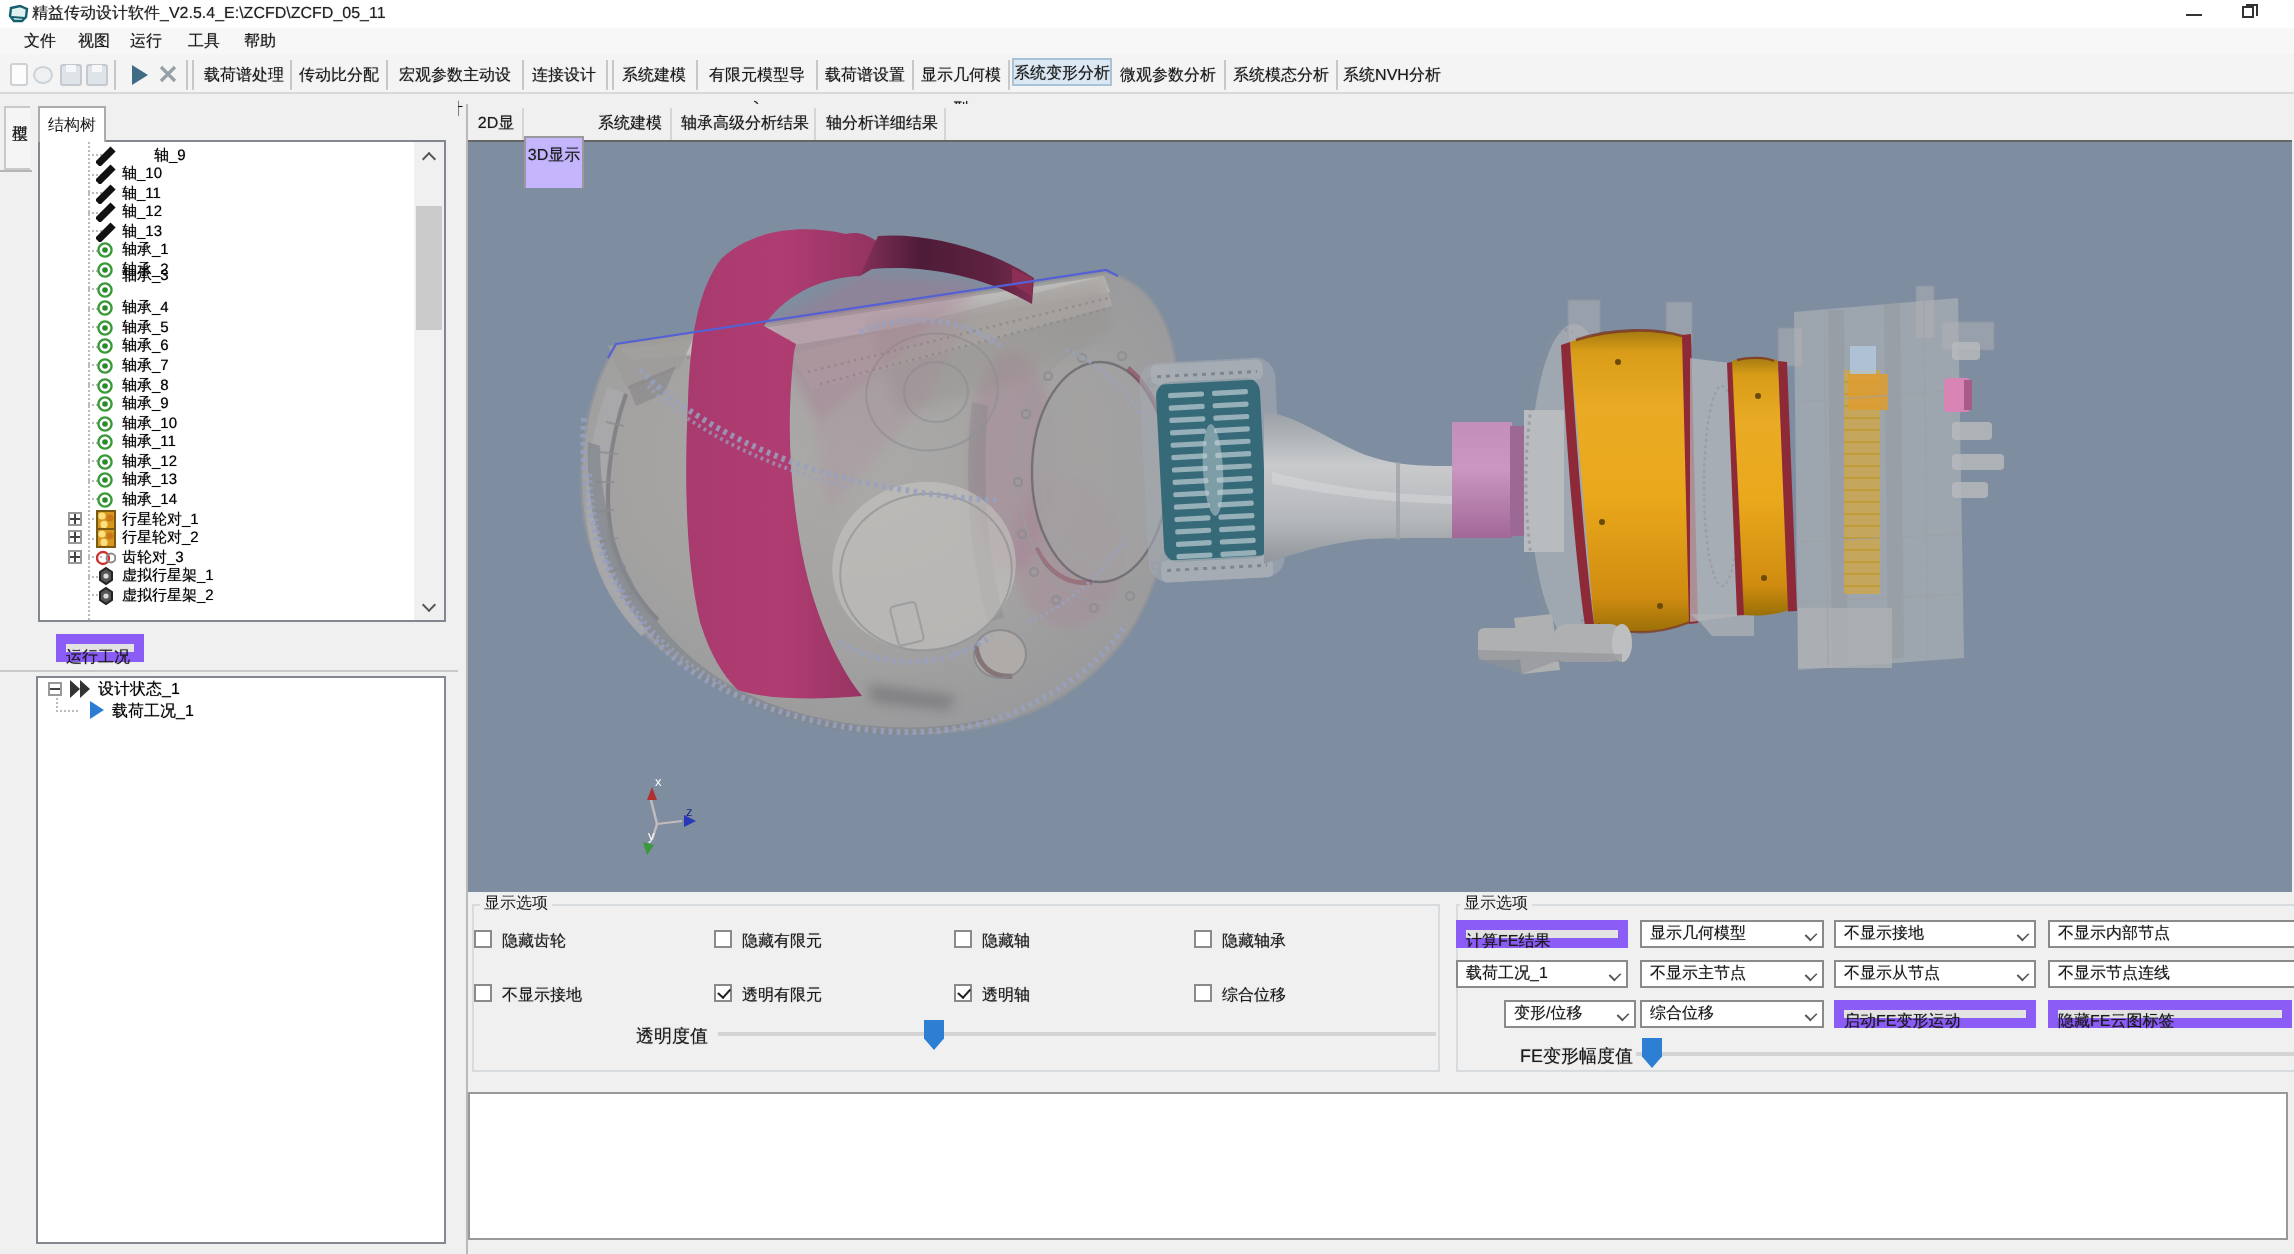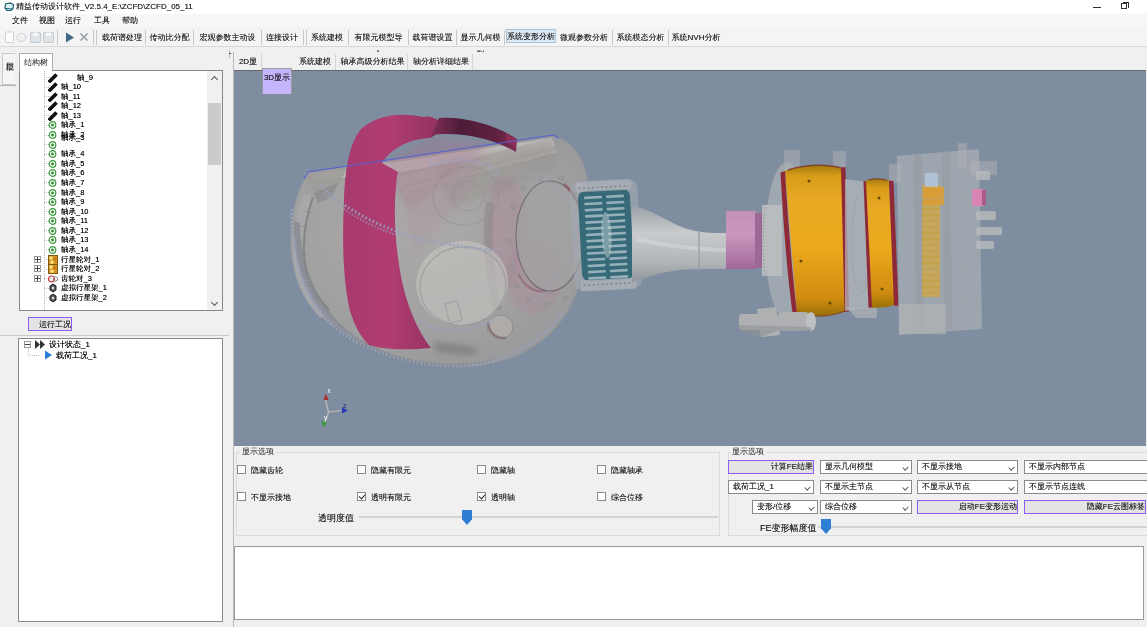--- a/index.html
+++ b/index.html
@@ -7,21 +7,21 @@
 body { font-family:"Liberation Sans",sans-serif; background:#f0f0f0; position:relative; }
 .abs { position:absolute; }
 .t8 { font-size:8px; color:#1a1a1a; line-height:1; text-shadow:0 0 0.5px rgba(0,0,0,.5); }
 .sep { position:absolute; top:30px; height:15px; width:1px; background:#c8c8c8; }
 .tbtn { position:absolute; top:29px; height:17px; font-size:8px; color:#1a1a1a; text-align:center; line-height:17px; text-shadow:0 0 0.5px rgba(0,0,0,.5); }
 .cb { position:absolute; width:9px; height:9px; background:#fff; border:1px solid #8a8a8a; }
 .cb.ck::after { content:""; position:absolute; left:1px; top:1.2px; width:5px; height:2.8px; border-left:1.4px solid #222; border-bottom:1.4px solid #222; transform:rotate(-48deg); }
 .cbl { position:absolute; font-size:8px; color:#1a1a1a; line-height:9px; text-shadow:0 0 0.5px rgba(0,0,0,.5); }
 .dd { position:absolute; height:14px; background:#fff; border:1px solid #8a8a8a; font-size:8px; color:#1a1a1a; line-height:12px; padding-left:4px; text-shadow:0 0 0.5px rgba(0,0,0,.5); }
 .dd .ar { position:absolute; right:3px; top:4px; width:5px; height:5px; border-left:1px solid #555; border-bottom:1px solid #555; transform:rotate(-45deg) scale(1,.8); }
-.btn { position:absolute; height:14px; background:#e3e3e3; border:1px solid #8b5cf6; font-size:8px; color:#1a1a1a; text-align:right; line-height:12px; text-shadow:0 0 0.5px rgba(0,0,0,.5); }
+.btn { position:absolute; height:14px; background:#e3e3e3; border:5px solid #8b5cf6; font-size:8px; color:#1a1a1a; text-align:left; line-height:12px; text-shadow:0 0 0.5px rgba(0,0,0,.5); }
 .gb { position:absolute; border:1px solid #d9dcde; }
 .gbl { position:absolute; background:#f0f0f0; font-size:8px; color:#1a1a1a; padding:0 2px; line-height:8px; }
 .sldh { position:absolute; width:10px; height:15px; background:#2d7fd3; clip-path:polygon(0 0,100% 0,100% 62%,50% 100%,0 62%); }
 .tab { position:absolute; top:54px; height:16px; font-size:8px; color:#1a1a1a; text-align:center; line-height:16px; background:transparent; border:none; border-right:1px solid #d5d5d5; text-shadow:0 0 0.5px rgba(0,0,0,.5); }
 .tab.sel { background:#c4b5fd; height:26px; top:68px; border:1px solid #9a9a9a; border-bottom:none; z-index:2; line-height:18px; }
 .trow { position:absolute; height:10px; font-size:7.5px; color:#000; line-height:10px; white-space:nowrap; text-shadow:0 0 0.5px rgba(0,0,0,0.6); }
 </style>
 </head>
 <body>
 

